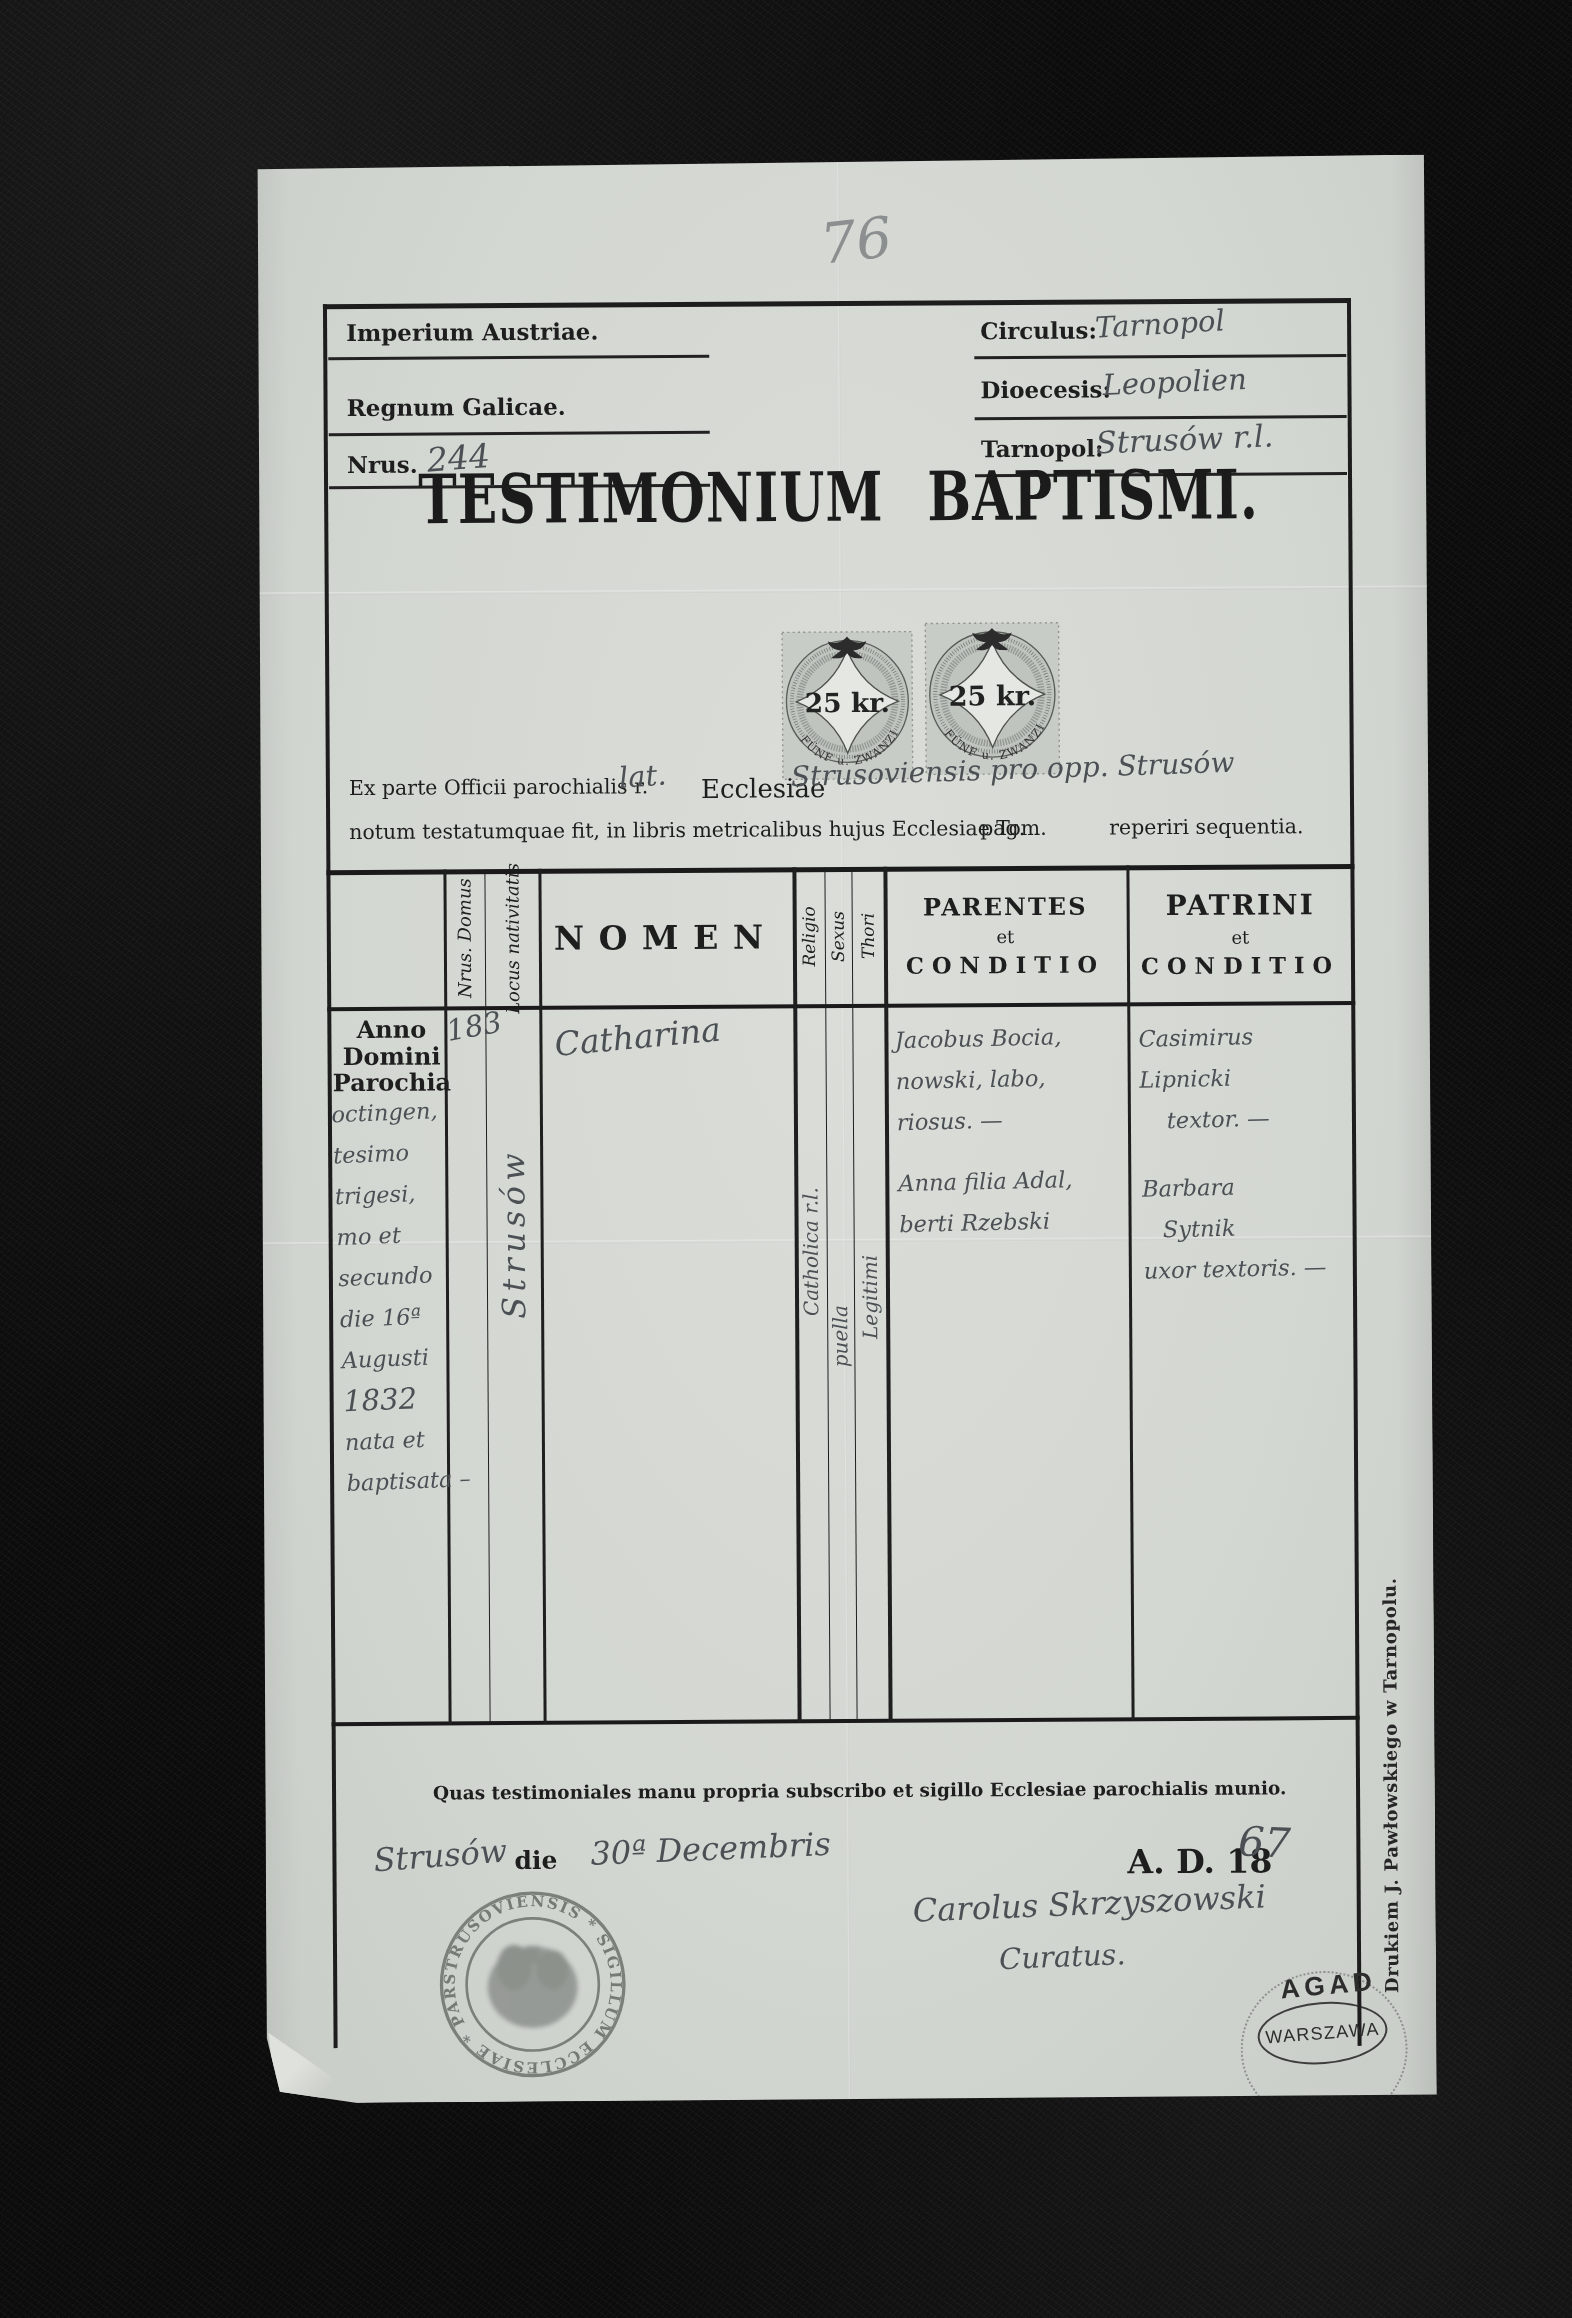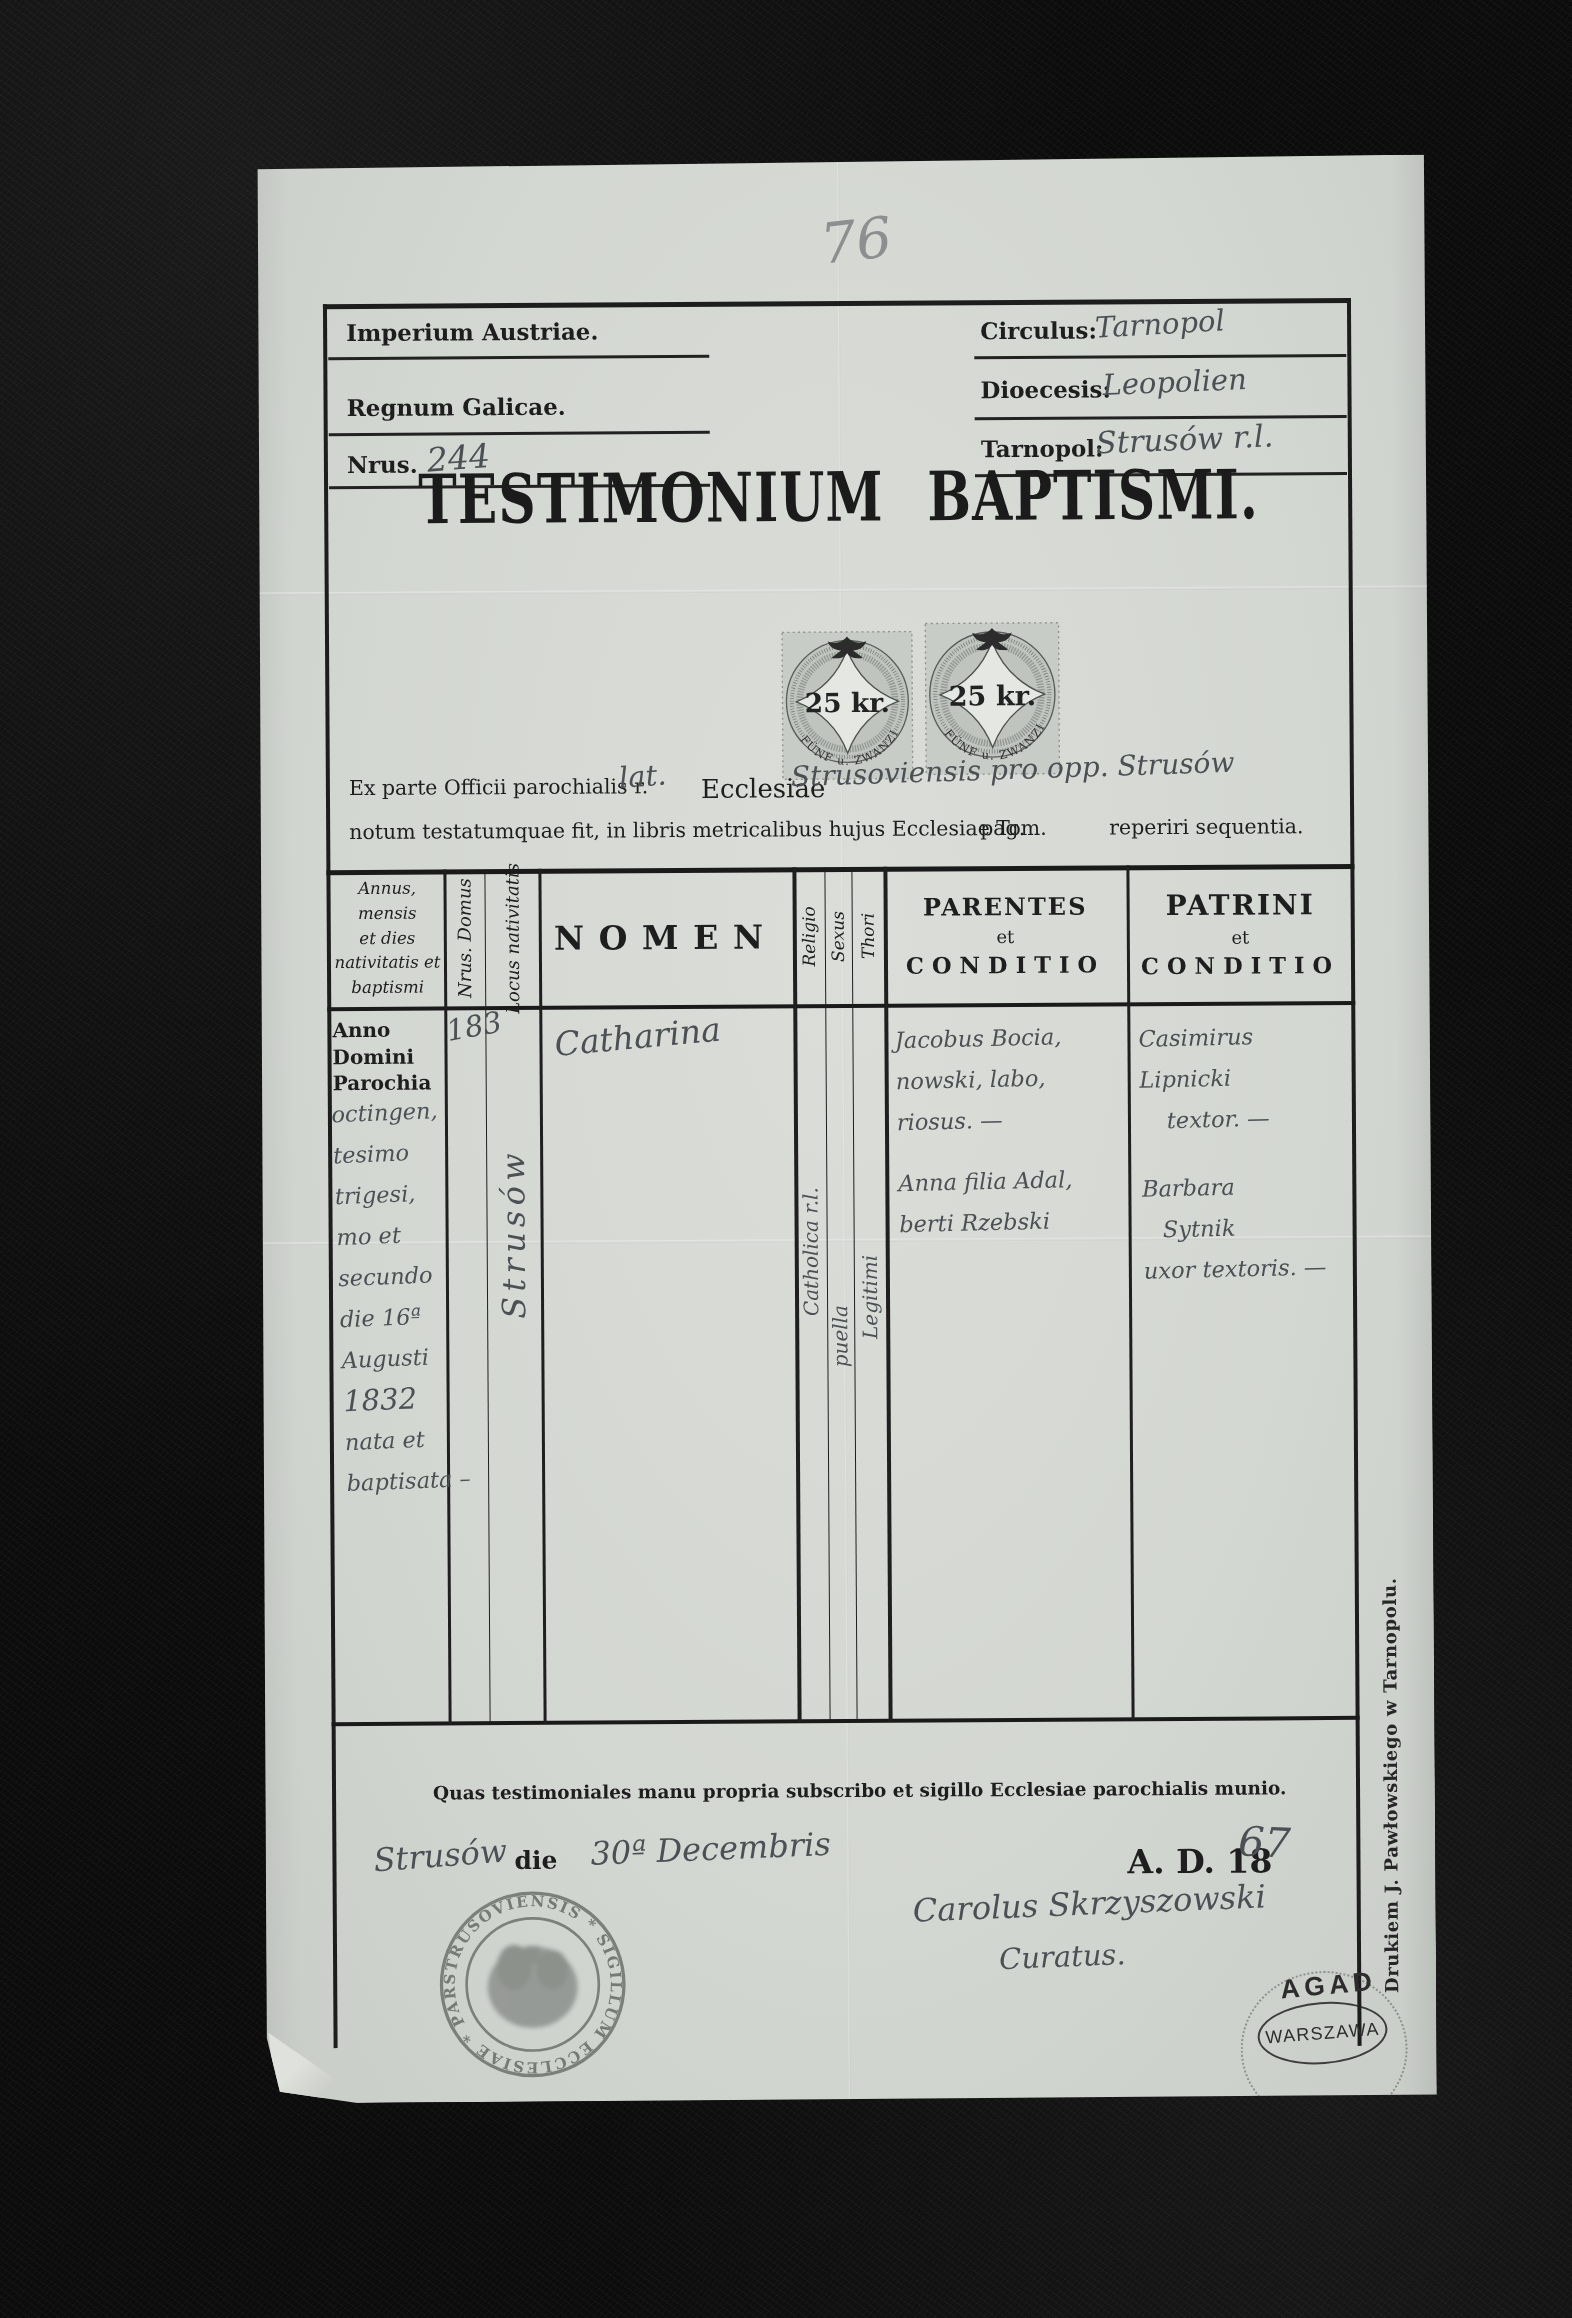--- a/index.html
+++ b/index.html
@@ -132,24 +132,20 @@
     <div class="tline-h" style="top:1561px;height:4px"></div>
     <div class="tline-v" style="left:185px;width:3.3px"></div>
     <div class="tline-v" style="left:226px;width:1.3px"></div>
     <div class="tline-v" style="left:280px;width:3.3px"></div>
     <div class="tline-v" style="left:534px;width:4px"></div>
     <div class="tline-v" style="left:566px;width:1.3px"></div>
     <div class="tline-v" style="left:593px;width:1.3px"></div>
     <div class="tline-v" style="left:625px;width:4px"></div>
     <div class="tline-v" style="left:868px;width:3.3px"></div>
 
-    <div class="hcell print" style="left:73px;width:111px;font-size:16.6px;font-style:italic;white-space:pre-line;line-height:1.5">Annus, mensis
-et dies
-nativitatis et
-baptismi</div>
     <div class="hcell" style="left:185px;width:40px">
         <span class="vtext print" style="font-style:italic;font-size:18px">Nrus. Domus</span>
       </div>
     <div class="hcell" style="left:226px;width:54px">
         <span class="vtext print" style="font-style:italic;font-size:18px">Locus nativitatis</span>
       </div>
     <div class="hcell print bold" style="left:280px;width:254px;font-size:33px;letter-spacing:14.6px">NOMEN</div>
     <div class="hcell" style="left:534px;width:32px">
         <span class="vtext print" style="font-style:italic;font-size:17px">Religio</span>
       </div>
@@ -163,21 +159,21 @@
       <span class="print bold" style="font-size:24px;letter-spacing:2px">PARENTES</span>
       <span class="print" style="font-size:18px">et</span>
       <span class="print bold" style="font-size:22.5px;letter-spacing:8px">CONDITIO</span>
     </div>
     <div class="hcell" style="left:868px;width:227px;flex-direction:column;gap:5.3px">
       <span class="print bold" style="font-size:28px;letter-spacing:2px">PATRINI</span>
       <span class="print" style="font-size:18px">et</span>
       <span class="print bold" style="font-size:22.5px;letter-spacing:8px">CONDITIO</span>
     </div>
 
-    <div class="abs print bold" style="left:73px;top:856px;width:118px;text-align:left;font-size:20px;line-height:26.5px">
+    <div class="abs print bold" style="left:73px;top:856px;width:118px;text-align:center;font-size:24px;line-height:26.5px">
       <div>Anno Domini</div>
       <div>Parochia</div>
     </div>
     <div class="abs hand hand-lines" style="left:78px;top:931px;font-size:22.5px;transform:rotate(-2deg)">
       <div>octingen,</div>
       <div>tesimo</div>
       <div>trigesi,</div>
       <div>mo et</div>
       <div>secundo</div>
       <div>die 16ª</div>

